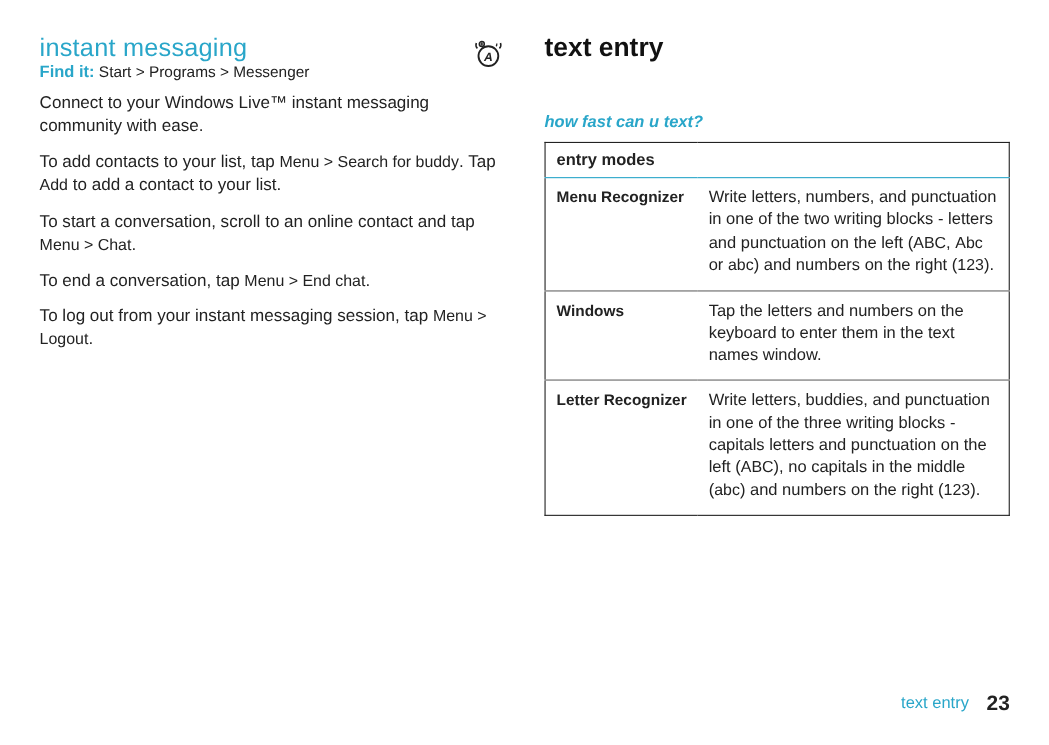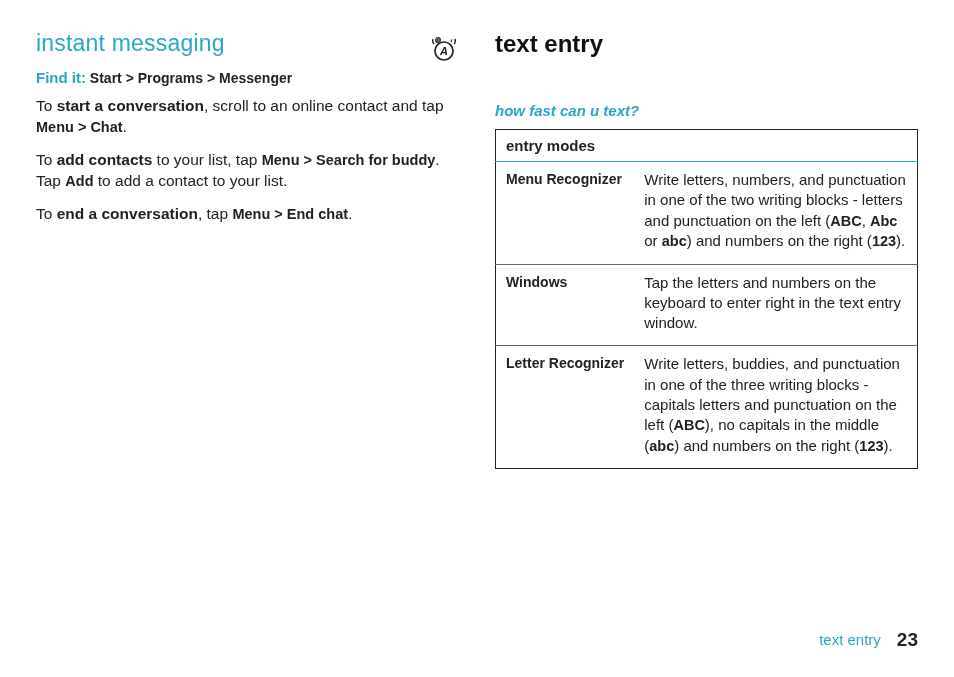--- a/index.html
+++ b/index.html
@@ -17,21 +17,21 @@
     gap: 36px;
   }
   .col {
     flex: 1;
     min-width: 0;
   }
   .h-section {
     color: #29a6c9;
     font-size: 23px;
     font-weight: 400;
-    margin-bottom: 12px;
+    margin-bottom: 0;
     letter-spacing: 0.2px;
   }
   .h-section-bold {
     color: #111;
     font-size: 24px;
     font-weight: 800;
     margin-bottom: 6px;
   }
   .find-it {
     font-size: 15px;
@@ -57,21 +57,21 @@
   p.body {
     font-size: 15.5px;
     line-height: 1.35;
     margin-bottom: 12px;
   }
   .cond {
     font-family: "Arial Narrow", Arial, sans-serif;
     font-stretch: condensed;
     font-size: 14.5px;
   }
-  .b { font-weight: 700; }
+  .b { font-weight: 400; }
   .icon-net {
     float: right;
     width: 30px;
     height: 30px;
     margin-top: 4px;
     margin-left: 8px;
   }
   .icon-up {
     display: inline-block;
     width: 22px;
@@ -152,28 +152,32 @@
         <path d="M22 8 Q23 7 22.5 5.5" fill="none" stroke="#222" stroke-width="1.2"></path>
         <circle cx="9" cy="6" r="2.3" fill="#fff" stroke="#222" stroke-width="1.3"></circle>
         <line x1="9" y1="4.5" x2="9" y2="7.5" stroke="#222" stroke-width="1.1"></line>
         <line x1="7.5" y1="6" x2="10.5" y2="6" stroke="#222" stroke-width="1.1"></line>
       </svg>
     </span>
     <h2 class="h-section">instant messaging</h2>
     <div class="find-it">
       <span class="lead">Find it:</span><span class="path b"> Start &gt; Programs &gt; Messenger</span>
     </div>
+    <p class="body">Connect to your Windows Live™ instant messaging community with ease.</p>
+    <p class="body">
+      <span>To </span><span class="b">add contacts</span><span> to your list, tap </span><span class="cond b">Menu &gt; Search for buddy</span><span>. Tap </span><span class="cond b">Add</span><span> to add a contact to your list.</span>
+    </p>
     <p class="body">
       <span>To </span><span class="b">start a conversation</span><span>, scroll to an online contact and tap </span><span class="cond b">Menu &gt; Chat</span><span>.</span>
     </p>
     <p class="body">
-      <span>To </span><span class="b">add contacts</span><span> to your list, tap </span><span class="cond b">Menu &gt; Search for buddy</span><span>. Tap </span><span class="cond b">Add</span><span> to add a contact to your list.</span>
-    </p>
-    <p class="body">
       <span>To </span><span class="b">end a conversation</span><span>, tap </span><span class="cond b">Menu &gt; End chat</span><span>.</span>
+    </p>
+    <p class="body">
+      <span>To </span><span class="b">log out</span><span> from your instant messaging session, tap </span><span class="cond b">Menu &gt; Logout</span><span>.</span>
     </p>
   </div>
 
   <div class="col">
     <h2 class="h-section-bold">text entry</h2>
     <div class="subhead">how fast can u text?</div>
 
     <table class="modes">
       <thead>
         <tr>
@@ -182,21 +186,21 @@
       </thead>
       <tbody>
         <tr>
           <td class="mode-name">Menu Recognizer</td>
           <td>
             <span>Write letters, numbers, and punctuation in one of the two writing blocks - letters and punctuation on the left (</span><span class="cond b">ABC</span><span>, </span><span class="cond b">Abc</span><span> or </span><span class="cond b">abc</span><span>) and numbers on the right (</span><span class="cond b">123</span><span>).</span>
           </td>
         </tr>
         <tr>
           <td class="mode-name">Windows</td>
-          <td>Tap the letters and numbers on the keyboard to enter right in the text entry window.</td>
+          <td>Tap the letters and numbers on the keyboard to enter them in the text names window.</td>
         </tr>
         <tr>
           <td class="mode-name">Letter Recognizer</td>
           <td>
             <span>Write letters, buddies, and punctuation in one of the three writing blocks - capitals letters and punctuation on the left (</span><span class="cond b">ABC</span><span>), no capitals in the middle (</span><span class="cond b">abc</span><span>) and numbers on the right (</span><span class="cond b">123</span><span>).</span>
           </td>
         </tr>
       </tbody>
     </table>
   </div>

